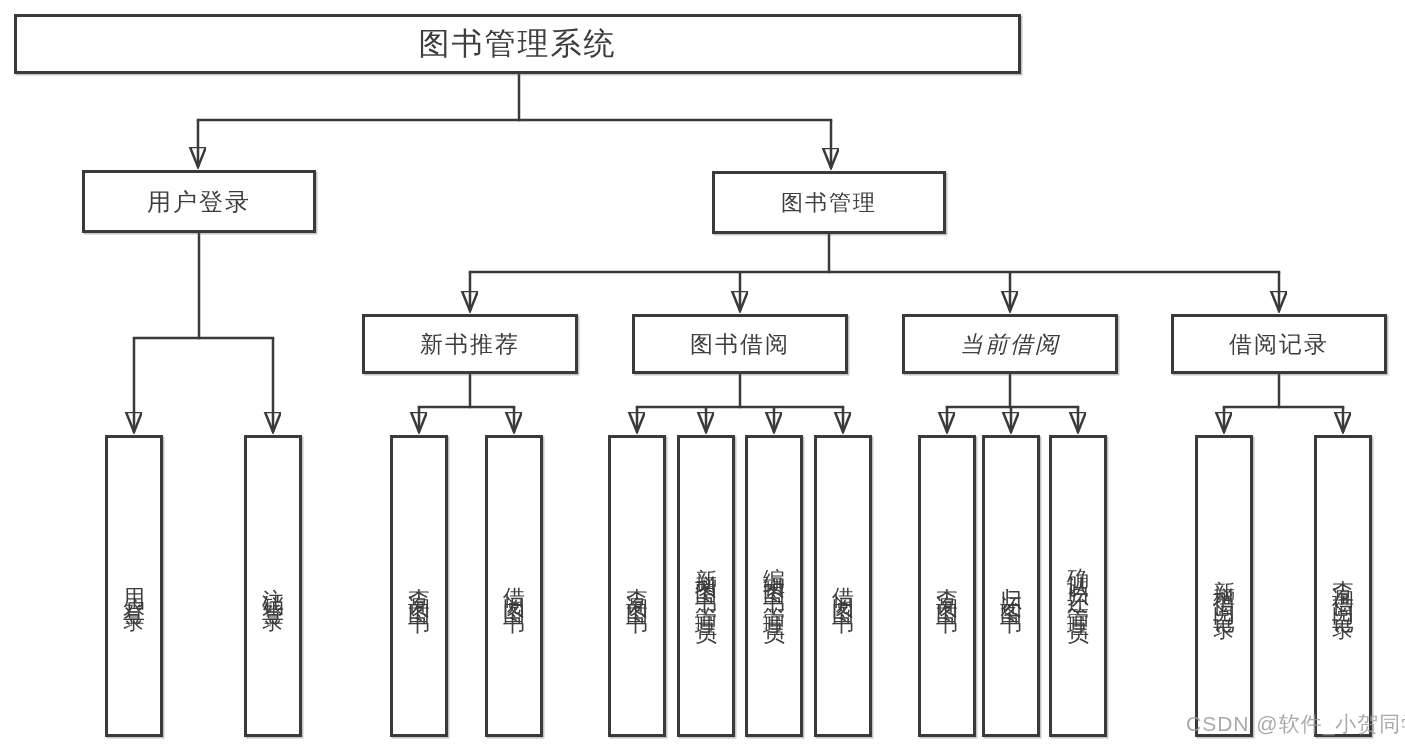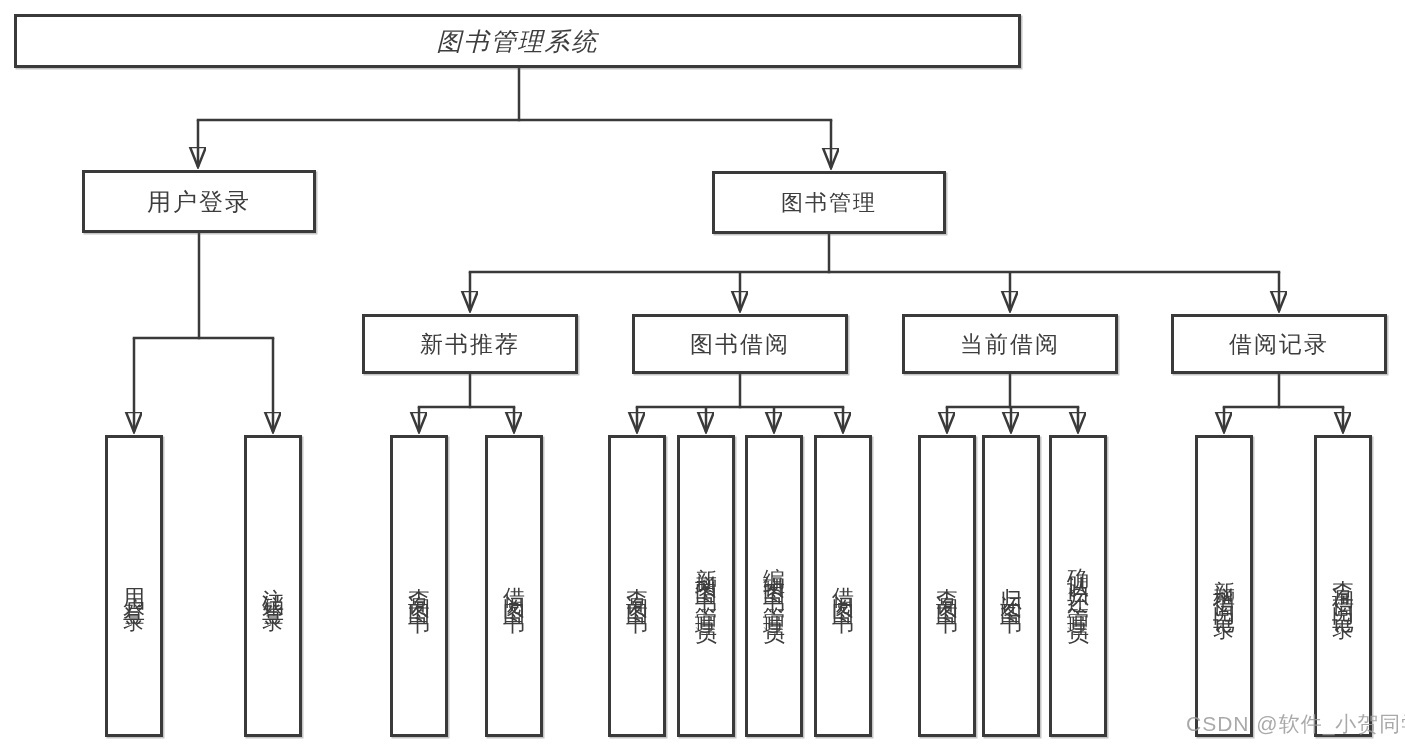--- a/index.html
+++ b/index.html
@@ -24,25 +24,25 @@
     position:absolute;
     box-sizing:border-box;
     border:3px solid var(--line);
     background:#fff;
     display:flex;align-items:center;justify-content:center;
     color:var(--text);
     letter-spacing:2px;
     box-shadow:1.5px 1.5px 0 rgba(90,90,90,.35);
     z-index:2;
   }
-  .node.root{left:14px;top:14px;width:1007px;height:54px;font-size:25px;font-style:italic;}
+  .node.root{left:14px;top:14px;width:1007px;height:60px;font-size:31px;}
   .node.lvl2a{left:82px;top:170px;width:234px;height:63px;font-size:24px;}
   .node.lvl2b{left:712px;top:171px;width:234px;height:63px;font-size:22px;}
   .node.sec{top:314px;width:216px;height:60px;font-size:23px;}
-  .sec0{left:362px;} .sec1{left:632px;} .sec2{left:902px;} .sec3{left:1171px;}
+  .sec0{left:362px;} .sec1{left:632px;} .sec2{left:902px;font-style:italic;} .sec3{left:1171px;}
   .leaf{
     position:absolute;top:435px;width:58px;height:302px;
     box-sizing:border-box;
     border:3px solid var(--line);
     background:#fff;
     display:flex;align-items:center;justify-content:center;
     box-shadow:1.5px 1.5px 0 rgba(90,90,90,.35);
     z-index:2;
   }
   .leaf > span{

